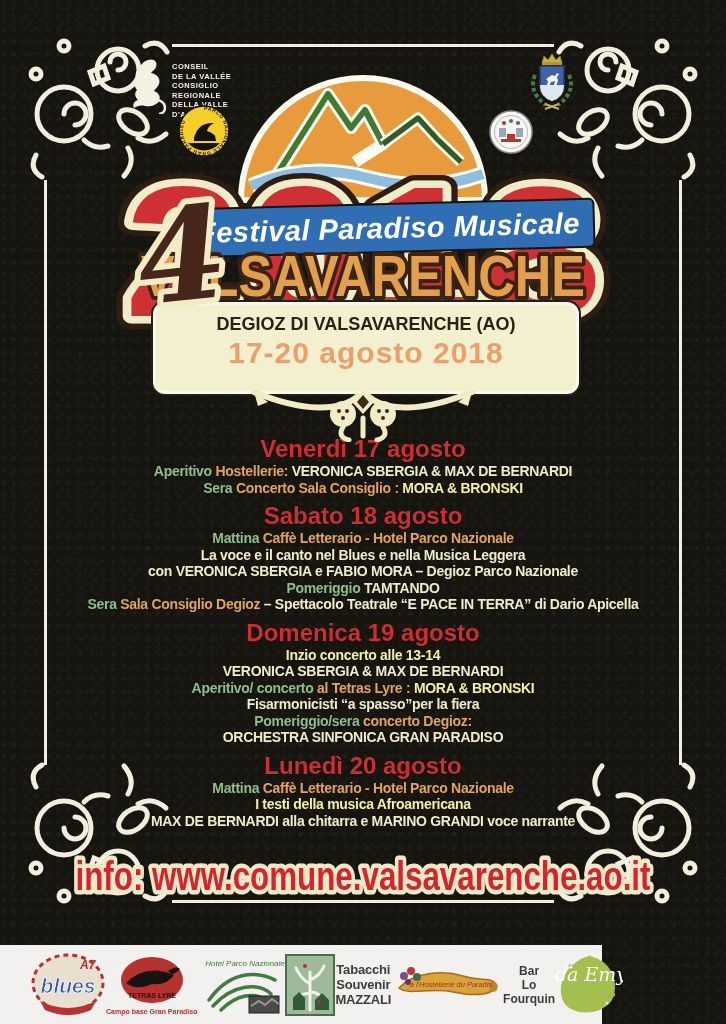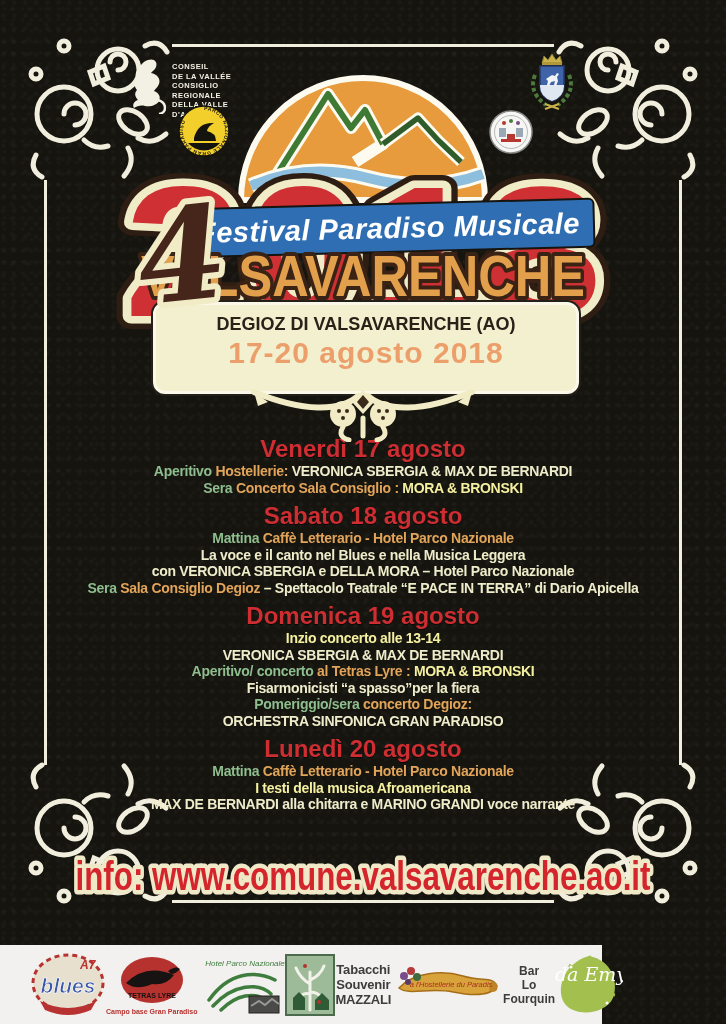--- a/index.html
+++ b/index.html
@@ -244,21 +244,22 @@
   <div class="schedule">
       <div class="section">
         <div class="sec-heading">Venerdì 17 agosto</div>
         <div class="sec-line"><span class="seg-g">Aperitivo </span><span class="seg-t">Hostellerie: </span><span class="seg-c">VERONICA SBERGIA &amp; MAX DE BERNARDI</span></div>
         <div class="sec-line"><span class="seg-g">Sera </span><span class="seg-t">Concerto Sala Consiglio : </span><span class="seg-y">MORA &amp; BRONSKI</span></div>
       </div>
       <div class="section">
         <div class="sec-heading">Sabato 18 agosto</div>
         <div class="sec-line"><span class="seg-g">Mattina </span><span class="seg-t">Caffè Letterario - Hotel Parco Nazionale</span></div>
         <div class="sec-line"><span class="seg-c">La voce e il canto nel Blues e nella Musica Leggera</span></div>
-        <div class="sec-line"><span class="seg-c">con VERONICA SBERGIA e DELLA MORA – Hotel Parco Nazionale</span></div>
+        <div class="sec-line"><span class="seg-c">con VERONICA SBERGIA e FABIO MORA – Degioz Parco Nazionale</span></div>
+        <div class="sec-line"><span class="seg-g">Pomeriggio </span><span class="seg-c">TAMTANDO</span></div>
         <div class="sec-line"><span class="seg-g">Sera </span><span class="seg-t">Sala Consiglio Degioz </span><span class="seg-c">– Spettacolo Teatrale “E PACE IN TERRA” di Dario Apicella</span></div>
       </div>
       <div class="section">
         <div class="sec-heading">Domenica 19 agosto</div>
         <div class="sec-line"><span class="seg-y">Inzio concerto alle 13-14</span></div>
         <div class="sec-line"><span class="seg-c">VERONICA SBERGIA &amp; MAX DE BERNARDI</span></div>
         <div class="sec-line"><span class="seg-g">Aperitivo/ concerto </span><span class="seg-t">al Tetras Lyre :  </span><span class="seg-y">MORA &amp; BRONSKI</span></div>
         <div class="sec-line"><span class="seg-c">Fisarmonicisti “a spasso”per la fiera</span></div>
         <div class="sec-line"><span class="seg-g">Pomeriggio/sera </span><span class="seg-t">concerto Degioz:</span></div>
         <div class="sec-line"><span class="seg-c">ORCHESTRA SINFONICA GRAN PARADISO</span></div>

